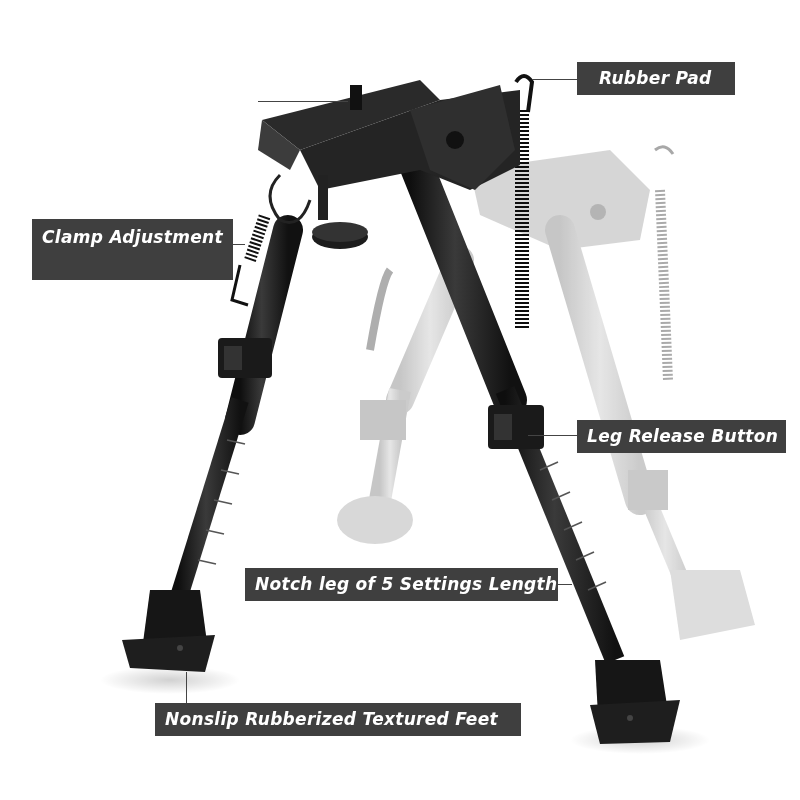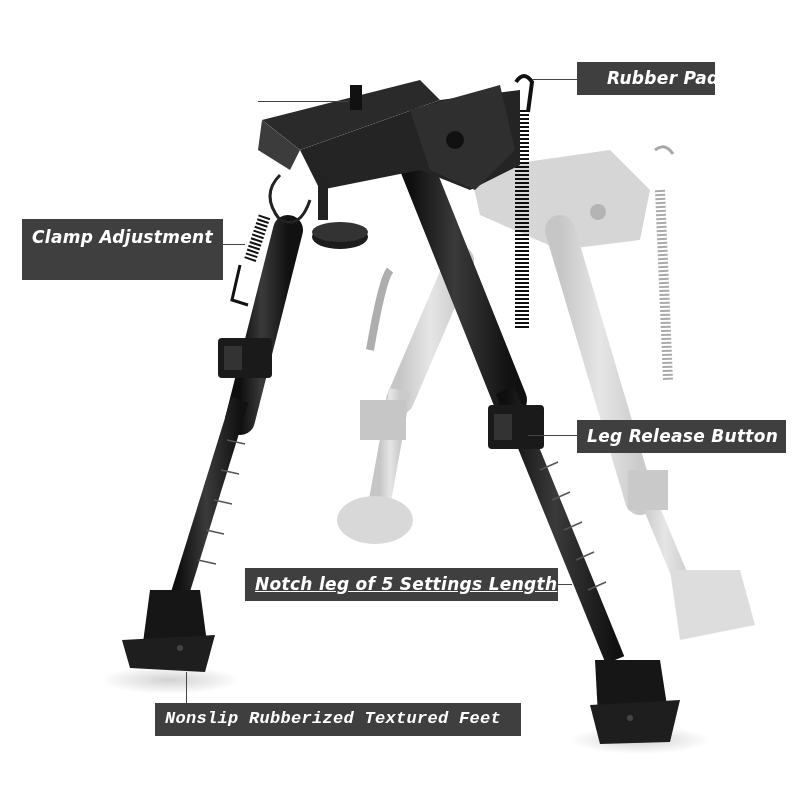--- a/index.html
+++ b/index.html
@@ -113,32 +113,32 @@
   </svg>
 
   <div class="leader" style="left:258px; top:101px; width:90px; height:1px;"></div>
   <div class="leader" style="left:532px; top:79px; width:46px; height:1px;"></div>
   <div class="leader" style="left:217px; top:244px; width:28px; height:1px;"></div>
   <div class="leader" style="left:528px; top:435px; width:50px; height:1px;"></div>
   <div class="leader" style="left:558px; top:584px; width:14px; height:1px;"></div>
   <div class="leader" style="left:186px; top:672px; width:1px; height:32px;"></div>
 
 
-  <div class="label" style="left:577px; top:62px; width:138px; height:33px; padding-left:30px;">
+  <div class="label" style="left:577px; top:62px; width:158px; height:33px; padding-left:22px;">
     <span>Rubber Pad</span>
   </div>
 
-  <div class="label two-line" style="left:22px; top:219px; width:201px; height:61px;">
+  <div class="label two-line" style="left:32px; top:219px; width:201px; height:61px;">
     <div>Clamp Adjustment</div>
   </div>
 
   <div class="label" style="left:577px; top:420px; width:209px; height:33px;">
     <span>Leg Release Button</span>
   </div>
 
-  <div class="label" style="left:245px; top:568px; width:313px; height:33px;text-decoration:underline;">
+  <div class="label" style="left:245px; top:568px; width:313px; height:33px;">
     <span>Notch leg of 5 Settings Length</span>
   </div>
 
-  <div class="label" style="left:155px; top:703px; width:366px; height:33px; font-family:Liberation Mono, monospace;">
+  <div class="label" style="left:155px; top:703px; width:366px; height:33px; ">
     <span>Nonslip Rubberized Textured Feet</span>
   </div>
 </div>
 
 </body></html>

